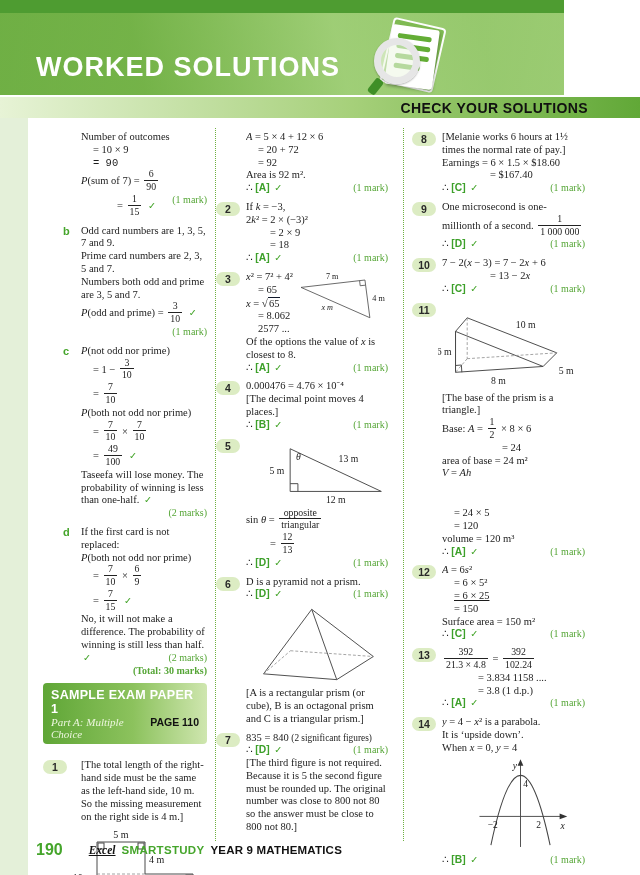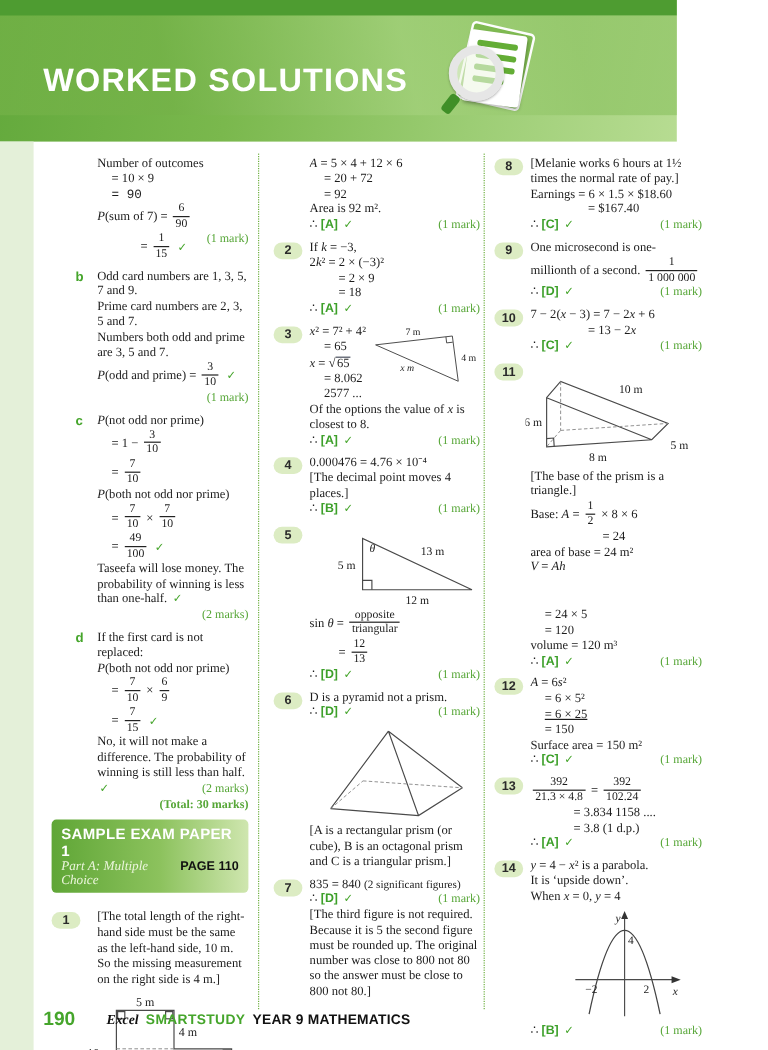--- a/index.html
+++ b/index.html
@@ -29,21 +29,21 @@
   .lens{position:absolute;left:6px;top:16px;width:32px;height:32px;border-radius:50%;
           border:7px solid #e6e6e6;background:rgba(238,246,228,.6);box-shadow:0 1px 2px rgba(0,0,0,.3);}
   .lens-handle{position:absolute;left:3px;top:56px;width:9px;height:17px;background:#3f8f27;
           border-radius:3px;transform:rotate(38deg);}
   
   .pale-strip{position:absolute;left:0;top:118px;bottom:0;width:28px;background:#e4f0d9;}
   .vsep{position:absolute;top:128px;bottom:34px;width:0;border-left:1px dotted #6fb041;}
   
   .col{position:absolute;top:131px;}
   #col1{left:43px;width:164px;}
-  #col2{left:228px;width:172px;}
+  #col2{left:216px;width:172px;}
   #col3{left:412px;width:173px;}
   .blk{display:flex;align-items:flex-start;margin-bottom:6px;}
   .gut{flex:0 0 38px;box-sizing:border-box;}
   .gut.g30{flex:0 0 30px;}
   .qletter{padding-left:20px;color:#45a52b;font-family:"Liberation Sans",sans-serif;
            font-weight:bold;font-size:11px;}
   .qbadge{width:24px;height:14px;line-height:14px;border-radius:8px;background:#dcecc3;
           text-align:center;font-family:"Liberation Sans",sans-serif;font-weight:bold;
           font-size:10.5px;color:#2a2a2a;margin-top:1px;}
   .body{flex:1;min-width:0;}
@@ -74,21 +74,21 @@
   .eb-title{color:#fff;font-family:"Liberation Sans",sans-serif;font-weight:bold;
             font-size:12.5px;letter-spacing:.3px;}
   .eb-sub{color:#ecf6dd;font-style:italic;font-size:11px;overflow:hidden;}
   .eb-page{float:right;color:#111;font-family:"Liberation Sans",sans-serif;font-weight:bold;
            font-size:10.5px;font-style:normal;}
   
   .footer{position:absolute;left:36px;bottom:16px;white-space:nowrap;}
   .pageno{color:#45a52b;font-family:"Liberation Sans",sans-serif;font-weight:bold;font-size:16px;
           vertical-align:middle;}
   .brand{margin-left:26px;vertical-align:middle;font-size:11.5px;}
-  .bx{font-family:"Liberation Serif",serif;font-style:italic;font-weight:bold;color:#111;}
+  .bx{font-family:"Liberation Serif",serif;font-style:italic;font-weight:bold;color:#111;text-decoration:underline;}
   .bs{font-family:"Liberation Sans",sans-serif;font-weight:bold;color:#45a52b;margin-left:6px;letter-spacing:.3px;}
   .by{font-family:"Liberation Sans",sans-serif;font-weight:bold;color:#111;margin-left:6px;letter-spacing:.2px;}
 </style>
 </head>
 <body>
 
 <div class="page">
 
   <div class="header">
     <div class="header-topbar"></div>
@@ -98,20 +98,21 @@
       <div class="sheet-back"></div>
       <div class="sheet">
         <i></i>
           <i></i>
           <i></i>
           <i class="short"></i>
       </div>
       <div class="lens"></div>
       <div class="lens-handle"></div>
     </div>
+    <div class="check-strip">CHECK YOUR SOLUTIONS</div>
   </div>
 
   <div class="pale-strip"></div>
   <div class="vsep" style="left:215px;"></div>
   <div class="vsep" style="left:403px;"></div>
 
   <div class="col" id="col1">
       <div class="blk">
         <div class="gut"></div>
         <div class="body">

